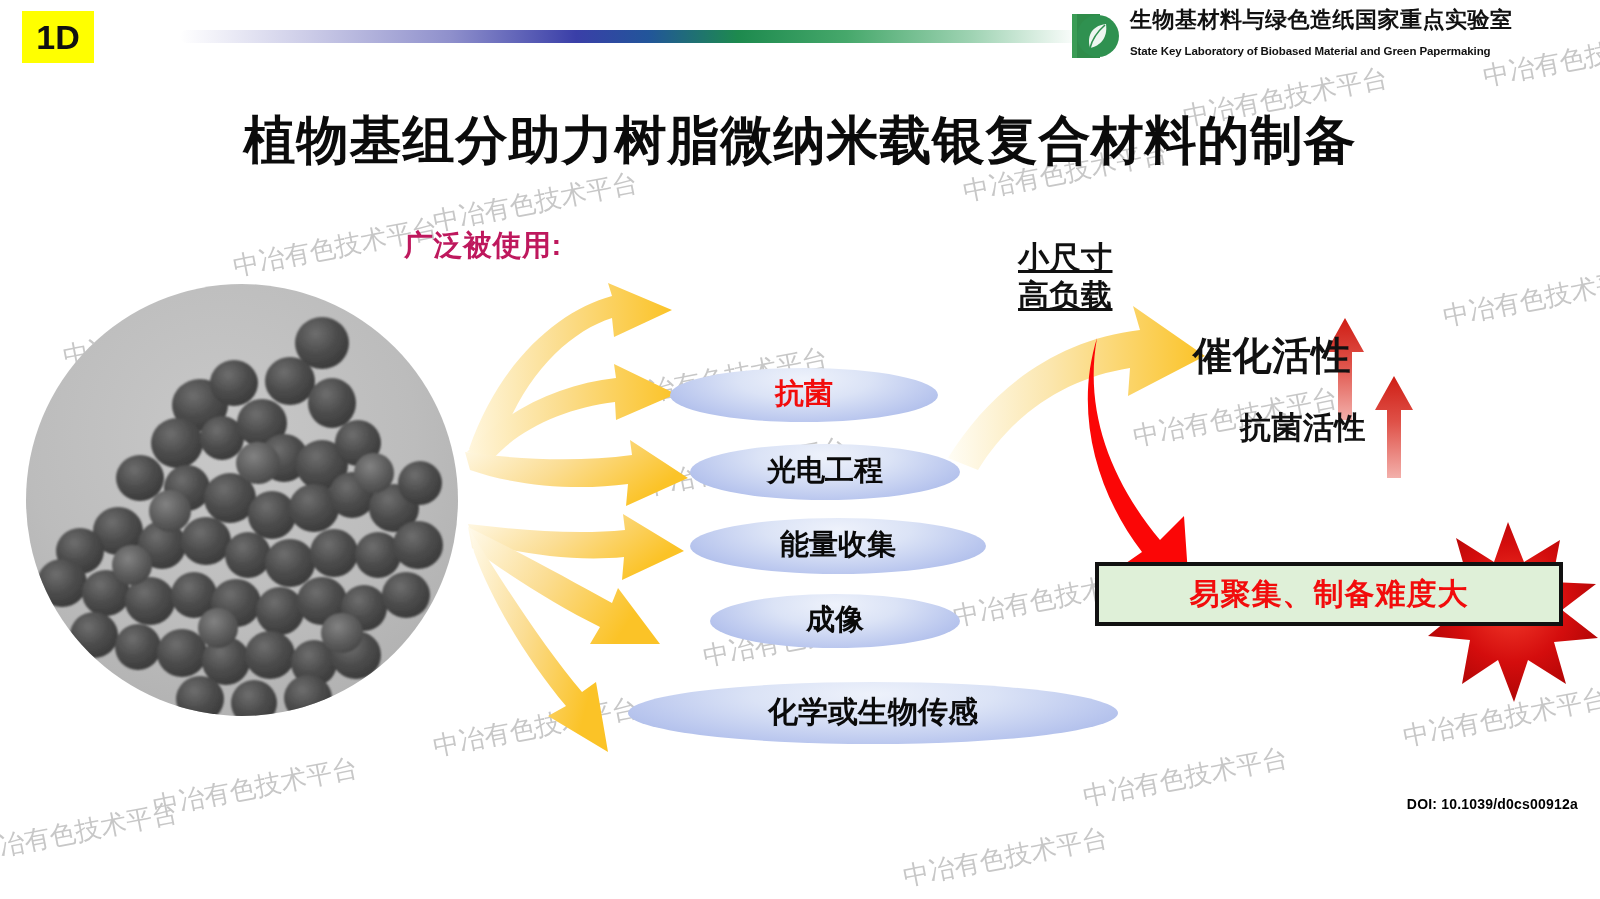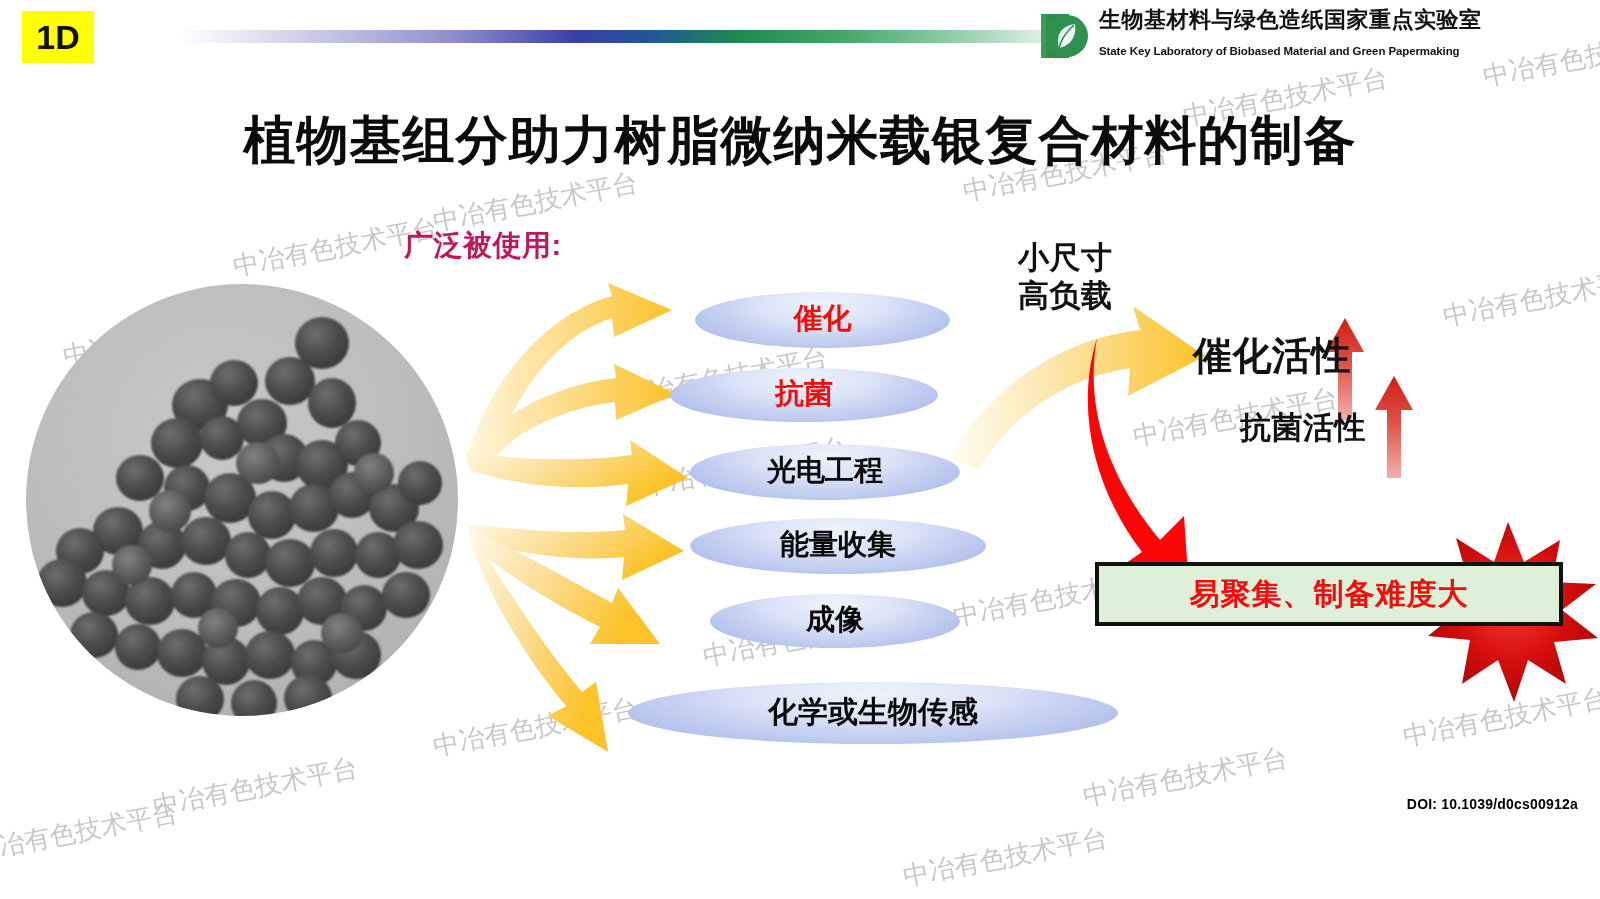--- a/index.html
+++ b/index.html
@@ -26,21 +26,21 @@
       #cdcde8 14%,
       #8f90cc 30%,
       #3a3fa8 44%,
       #22559a 52%,
       #1d8a4e 62%,
       #46a86b 74%,
       #9fd3b3 88%,
       rgba(255,255,255,0) 100%);
     border-radius:7px;
   }
-  .logo-wrap{position:absolute;left:1035px;top:8px;display:flex;align-items:flex-start;}
+  .logo-wrap{position:absolute;left:1066px;top:8px;display:flex;align-items:flex-start;}
   .logo-mark{width:56px;height:56px;position:relative;margin-right:8px;flex:none;}
   .logo-text{display:flex;flex-direction:column;justify-content:center;}
   .logo-cn{font-size:22px;font-weight:bold;color:#111;letter-spacing:0.5px;line-height:1.12;white-space:nowrap;}
   .logo-en{font-size:11.5px;font-weight:bold;color:#111;letter-spacing:-0.1px;line-height:1.2;margin-top:12px;white-space:nowrap;}
 
   
   .main-title{
     position:absolute;left:0;top:106px;width:1600px;text-align:center;
     font-size:52px;font-weight:bold;color:#0b0b0b;letter-spacing:1px;
     font-family:"DejaVu Sans","Liberation Sans",sans-serif;
@@ -66,21 +66,21 @@
     background:radial-gradient(ellipse at 50% 20%, #eef2fb 0%, #dbe3f6 35%, #b9c6ee 72%, #9fb1e4 100%);
     font-weight:bold;
   }
   .ellipse span{position:relative;top:-1px;}
   .e-red{color:#f20c0c;}
   .e-black{color:#0a0a0a;}
 
   
   .rt-small{
     position:absolute;left:1018px;top:239px;
-    font-size:31px;font-weight:bold;color:#111;line-height:1.22;letter-spacing:0.5px;
+    font-size:31px;font-weight:bold;color:#111;line-height:1.22;letter-spacing:0.5px;text-decoration:underline;
   }
   .rt-act1{position:absolute;left:1193px;top:329px;font-size:39px;font-weight:bold;color:#111;letter-spacing:0.5px;}
   .rt-act2{position:absolute;left:1240px;top:407px;font-size:31px;font-weight:bold;color:#111;letter-spacing:0.5px;}
 
   
   .alert-box{
     position:absolute;left:1095px;top:562px;width:460px;height:56px;
     background:#dff0d8;border:4px solid #111;
     display:flex;align-items:center;justify-content:center;
   }
@@ -265,23 +265,20 @@
     <g fill="url(#ygrad2)">
       <path d="M468 527 C520 552 570 580 612 603 L618 588 L660 644 L590 644 L600 627 C556 605 510 576 472 548 Z"></path>
     </g>
     <g fill="url(#ygrad2)">
       <path d="M470 530 C508 592 548 652 582 692 L596 682 L608 752 L548 716 L566 706 C530 664 492 602 474 552 Z"></path>
     </g>
   </svg>
 
   <div class="green-heading">广泛被使用:</div>
 
-  <div class="ellipse e-red" style="left:695px;top:292px;width:255px;height:56px;font-size:29px;">
-    <span>催化</span>
-  </div>
   <div class="ellipse e-black" style="left:690px;top:444px;width:270px;height:56px;font-size:29px;">
     <span>光电工程</span>
   </div>
   <div class="ellipse e-red" style="left:670px;top:368px;width:268px;height:54px;font-size:29px;">
     <span>抗菌</span>
   </div>
   <div class="ellipse e-black" style="left:690px;top:518px;width:296px;height:56px;font-size:29px;">
     <span>能量收集</span>
   </div>
   <div class="ellipse e-black" style="left:710px;top:594px;width:250px;height:54px;font-size:29px;">

